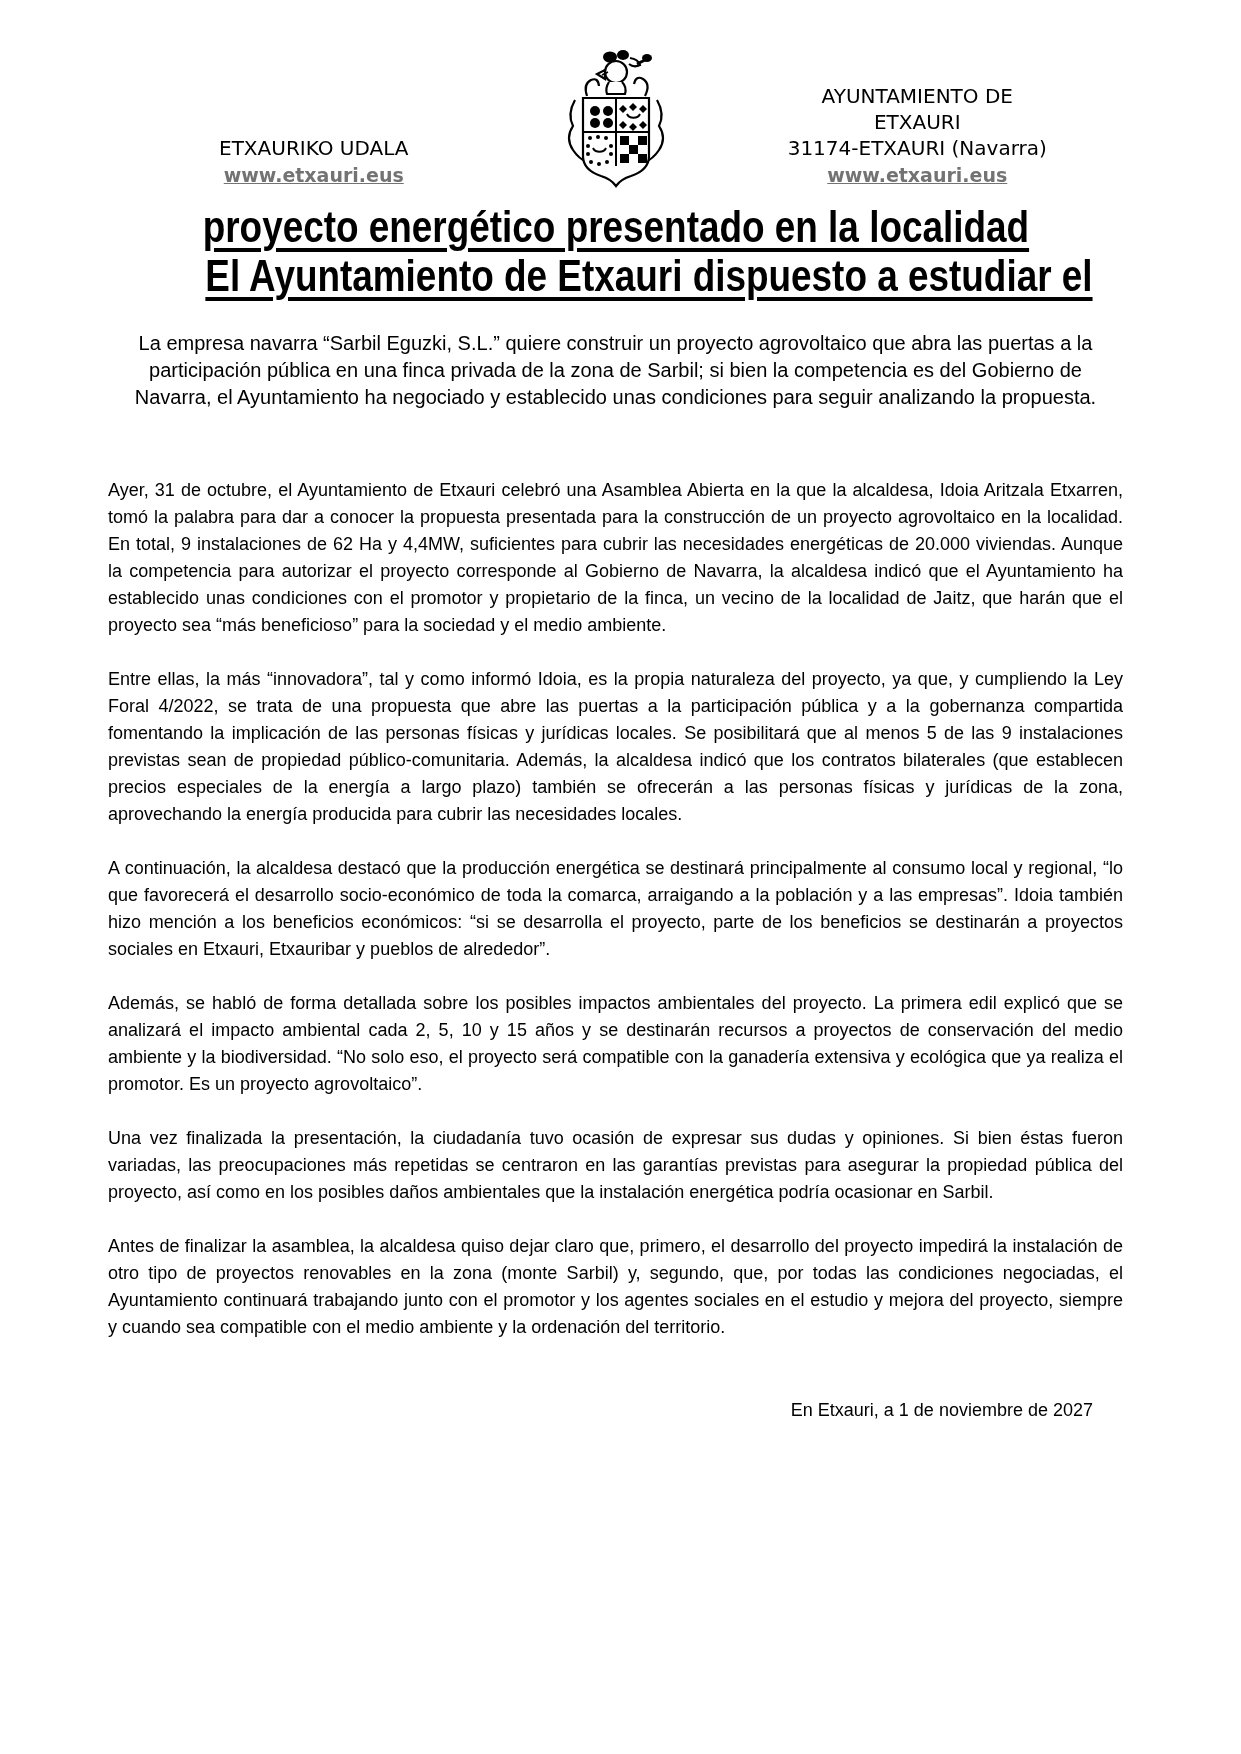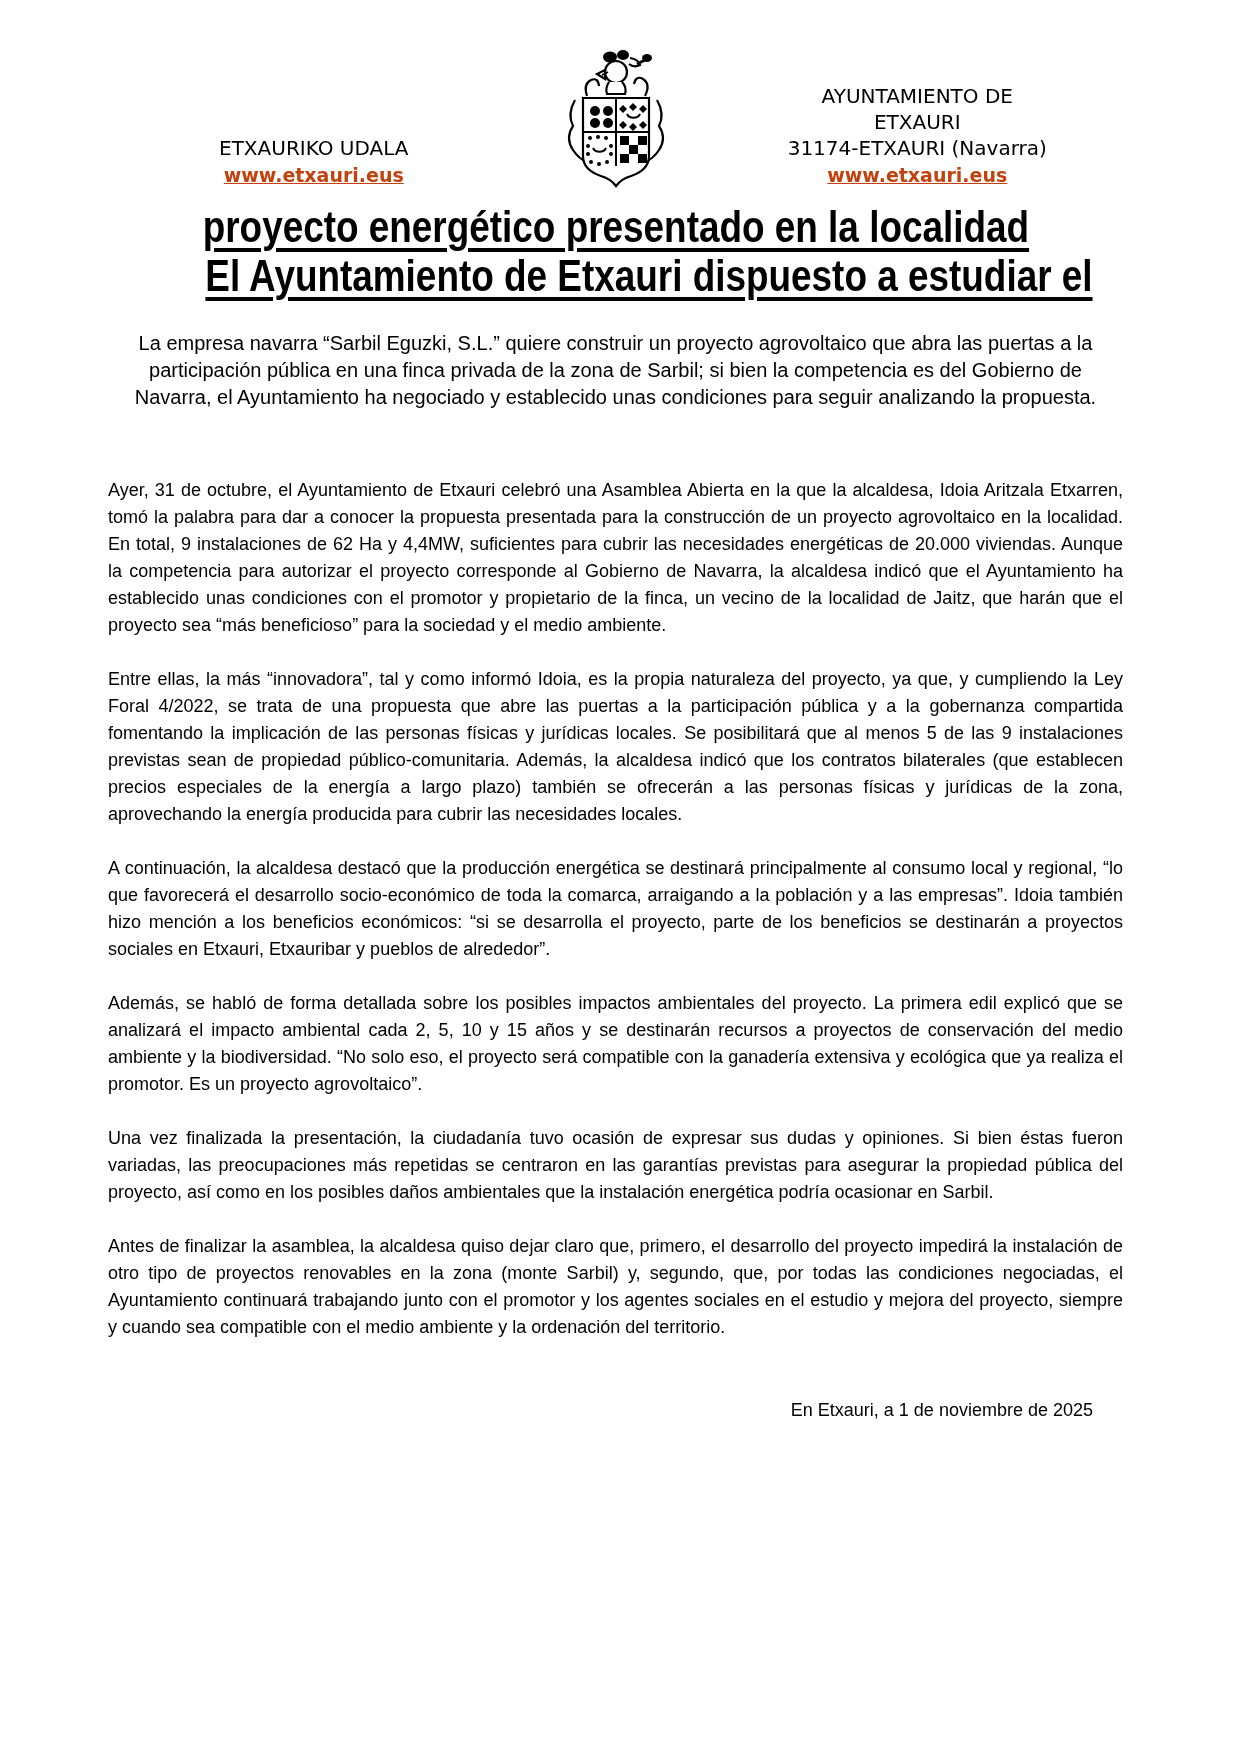--- a/index.html
+++ b/index.html
@@ -30,21 +30,21 @@
     text-align: center;
     font-family: "DejaVu Sans", sans-serif;
     font-size: 20px;
     line-height: 26px;
     padding-top: 6px;
   }
   .lh-col .lh-link {
     display: inline-block;
     margin-top: 1px;
     font-weight: bold;
-    color: #c2410c;
+    color: #737373;
     text-decoration: underline;
     font-size: 19px;
     cursor: pointer;
   }
   .crest-wrap {
     flex: 0 0 150px;
     display: flex;
     justify-content: center;
     align-items: flex-start;
   }
@@ -196,15 +196,15 @@
 
   <div class="body-text">
     <p>Ayer, 31 de octubre, el Ayuntamiento de Etxauri celebró una Asamblea Abierta en la que la alcaldesa, Idoia Aritzala Etxarren, tomó la palabra para dar a conocer la propuesta presentada para la construcción de un proyecto agrovoltaico en la localidad. En total, 9 instalaciones de 62 Ha y 4,4MW, suficientes para cubrir las necesidades energéticas de 20.000 viviendas. Aunque la competencia para autorizar el proyecto corresponde al Gobierno de Navarra, la alcaldesa indicó que el Ayuntamiento ha establecido unas condiciones con el promotor y propietario de la finca, un vecino de la localidad de Jaitz, que harán que el proyecto sea “más beneficioso” para la sociedad y el medio ambiente.</p>
     <p>Entre ellas, la más “innovadora”, tal y como informó Idoia, es la propia naturaleza del proyecto, ya que, y cumpliendo la Ley Foral 4/2022, se trata de una propuesta que abre las puertas a la participación pública y a la gobernanza compartida fomentando la implicación de las personas físicas y jurídicas locales. Se posibilitará que al menos 5 de las 9 instalaciones previstas sean de propiedad público-comunitaria. Además, la alcaldesa indicó que los contratos bilaterales (que establecen precios especiales de la energía a largo plazo) también se ofrecerán a las personas físicas y jurídicas de la zona, aprovechando la energía producida para cubrir las necesidades locales.</p>
     <p>A continuación, la alcaldesa destacó que la producción energética se destinará principalmente al consumo local y regional, “lo que favorecerá el desarrollo socio-económico de toda la comarca, arraigando a la población y a las empresas”. Idoia también hizo mención a los beneficios económicos: “si se desarrolla el proyecto, parte de los beneficios se destinarán a proyectos sociales en Etxauri, Etxauribar y pueblos de alrededor”.</p>
     <p>Además, se habló de forma detallada sobre los posibles impactos ambientales del proyecto. La primera edil explicó que se analizará el impacto ambiental cada 2, 5, 10 y 15 años y se destinarán recursos a proyectos de conservación del medio ambiente y la biodiversidad. “No solo eso, el proyecto será compatible con la ganadería extensiva y ecológica que ya realiza el promotor. Es un proyecto agrovoltaico”.</p>
     <p class="extra-gap">Una vez finalizada la presentación, la ciudadanía tuvo ocasión de expresar sus dudas y opiniones. Si bien éstas fueron variadas, las preocupaciones más repetidas se centraron en las garantías previstas para asegurar la propiedad pública del proyecto, así como en los posibles daños ambientales que la instalación energética podría ocasionar en Sarbil.</p>
     <p>Antes de finalizar la asamblea, la alcaldesa quiso dejar claro que, primero, el desarrollo del proyecto impedirá la instalación de otro tipo de proyectos renovables en la zona (monte Sarbil) y, segundo, que, por todas las condiciones negociadas, el Ayuntamiento continuará trabajando junto con el promotor y los agentes sociales en el estudio y mejora del proyecto, siempre y cuando sea compatible con el medio ambiente y la ordenación del territorio.</p>
   </div>
 
-  <div class="dateline">En Etxauri, a 1 de noviembre de 2025</div>
+  <div class="dateline">En Etxauri, a 1 de noviembre de 2027</div>
 
 </div>
 
 </body></html>

